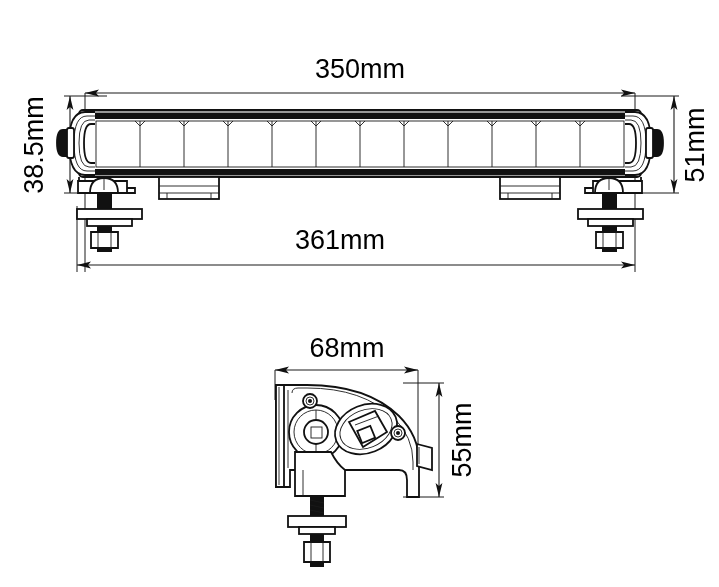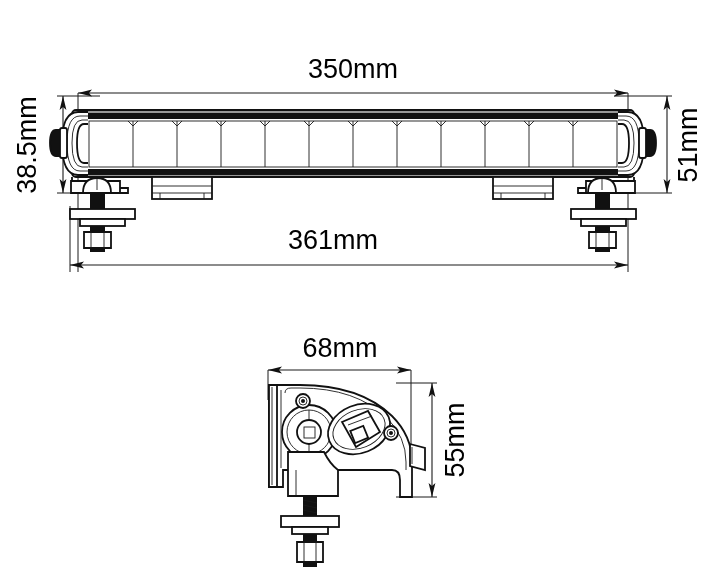--- a/index.html
+++ b/index.html
@@ -10,21 +10,21 @@
   }
   body {
     width: 719px;
     height: 587px;
     font-family: "Liberation Sans", sans-serif;
     overflow: hidden;
     position: relative;
   }
   #drawing-root {
     position: absolute;
-    left: 0;
+    left: 7px;
     top: 0;
     width: 605px;
     height: 587px;
     border-radius: 23px;
   }
   svg#technical-drawing {
     display: block;
     width: 719px;
     height: 587px;
     background: #ffffff;

